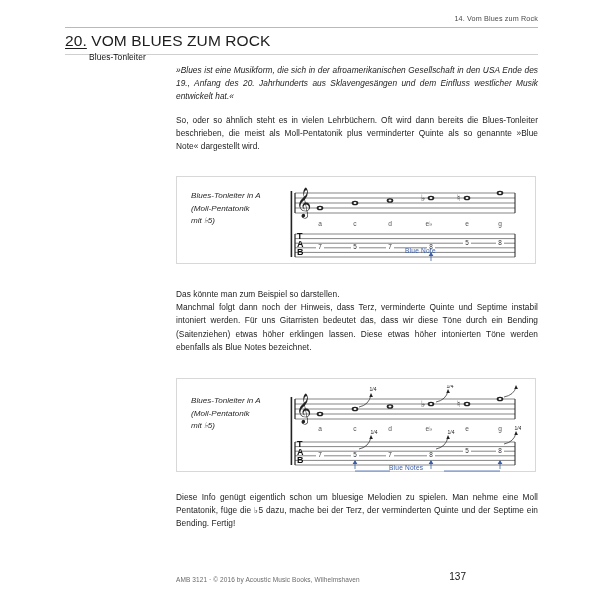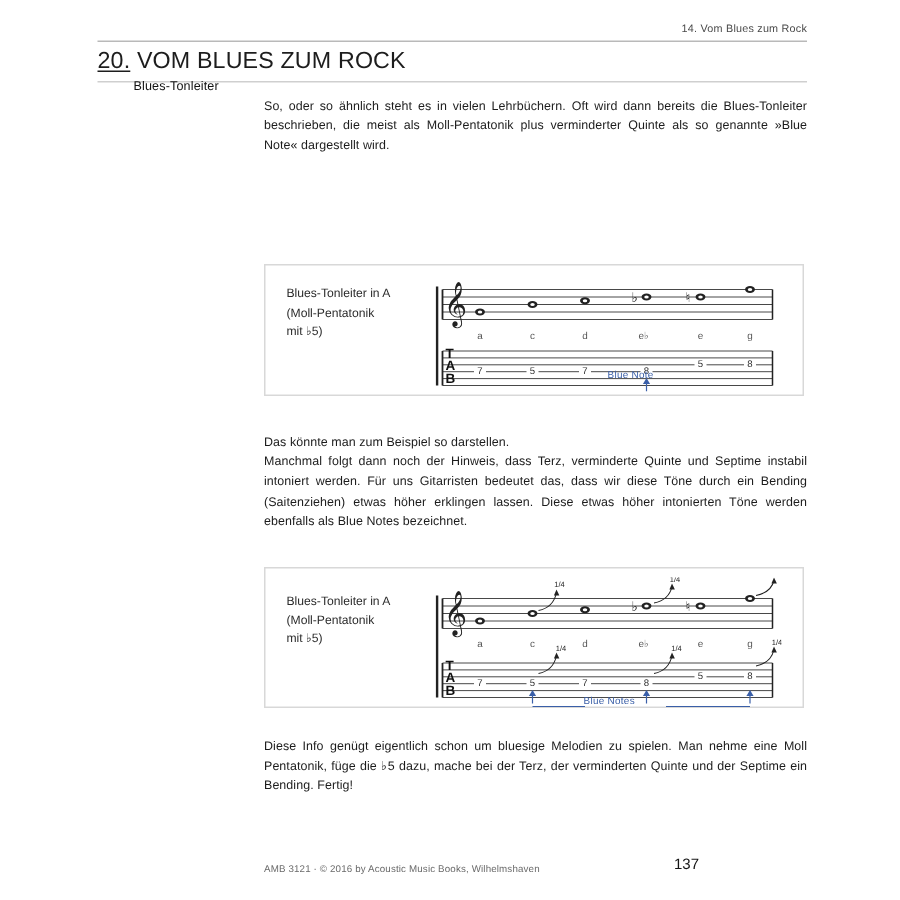--- a/index.html
+++ b/index.html
@@ -101,20 +101,21 @@
     box-sizing: border-box;
   }
   .nb-label {
     position: absolute;
     left: 14px;
     top: 13px;
     width: 96px;
     font-size: 8.1px;
     line-height: 12.6px;
     color: #2b2b2b;
+    font-style: italic;
   }
   .score {
     position: absolute;
     left: 112px;
     top: 8px;
   }
   .blue-note-cap {
     position: absolute;
     font-size: 6.6px;
     color: #3a5fa8;
@@ -149,20 +150,21 @@
   <div class="head-rule"></div>
 
   <div class="chapter-title">
     <span class="num">20.</span><span> VOM BLUES ZUM ROCK</span>
   </div>
   <div class="title-rule"></div>
 
   <div class="marginal">Blues-Tonleiter</div>
 
   <div class="col" style="top:64px;">
+    <p class="para quote">»Blues ist eine Musikform, die sich in der afroamerikanischen Gesellschaft in den USA Ende des 19., Anfang des 20. Jahrhunderts aus Sklavengesängen und dem Einfluss westlicher Musik entwickelt hat.«</p>
     <p class="para">So, oder so ähnlich steht es in vielen Lehrbüchern. Oft wird dann bereits die Blues-Tonleiter beschrieben, die meist als Moll-Pentatonik plus verminderter Quinte als so genannte »Blue Note« dargestellt wird.</p>
   </div>
 
   <div class="notebox" style="top:176px; height:88px;">
     <div class="nb-label">
       <span>Blues-Tonleiter in A</span><br>
       <span>(Moll-Pentatonik</span><br>
       <span>mit ♭5)</span>
     </div>
 

